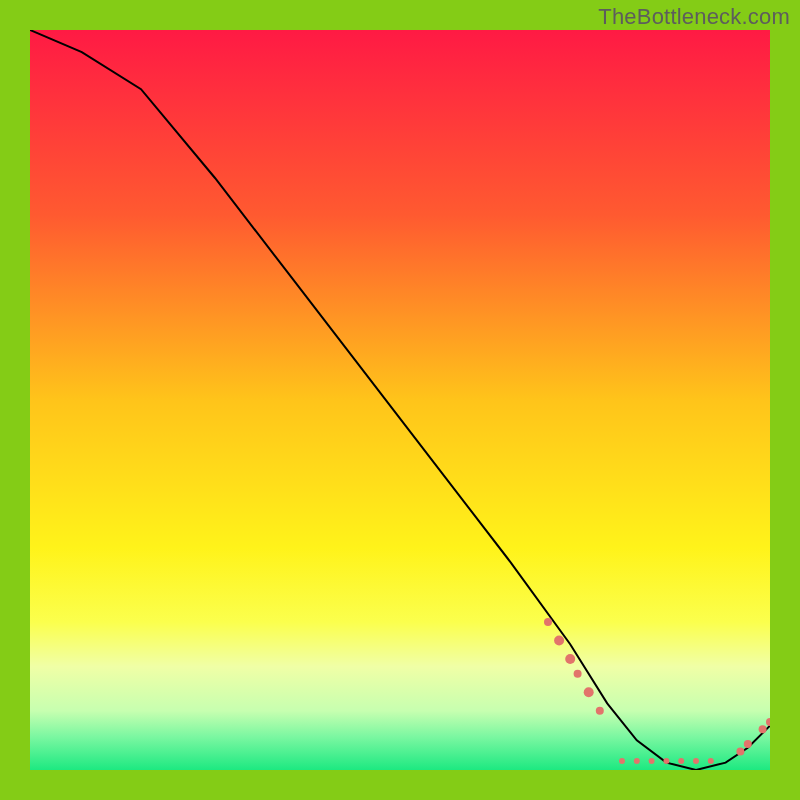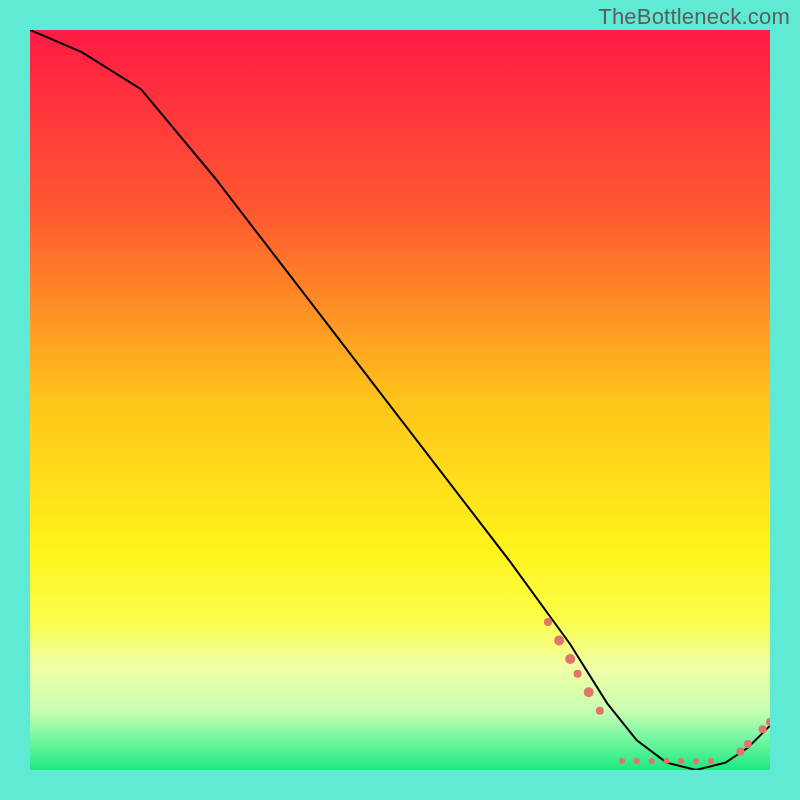--- a/index.html
+++ b/index.html
@@ -8,21 +8,21 @@
     width: 800px;
     height: 800px;
     background: #000;
     overflow: hidden;
     font-family: Arial, Helvetica, sans-serif;
   }
   .frame {
     position: relative;
     width: 800px;
     height: 800px;
-    background: #5eead4;
+    background: #84cc16;
   }
   .watermark {
     position: absolute;
     top: 4px;
     right: 10px;
     color: #5d5d5d;
     font-size: 22px;
     font-weight: 500;
     letter-spacing: 0.2px;
     z-index: 20;

